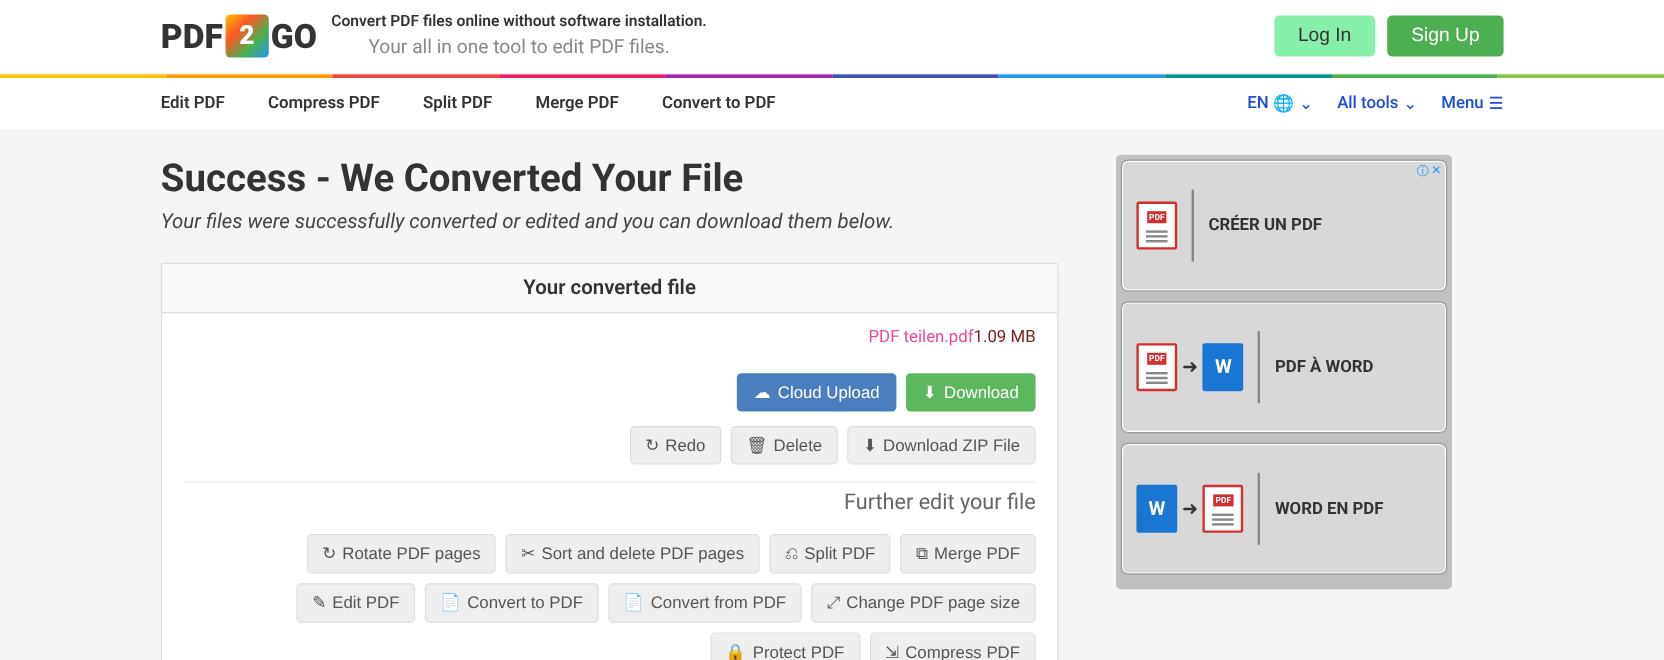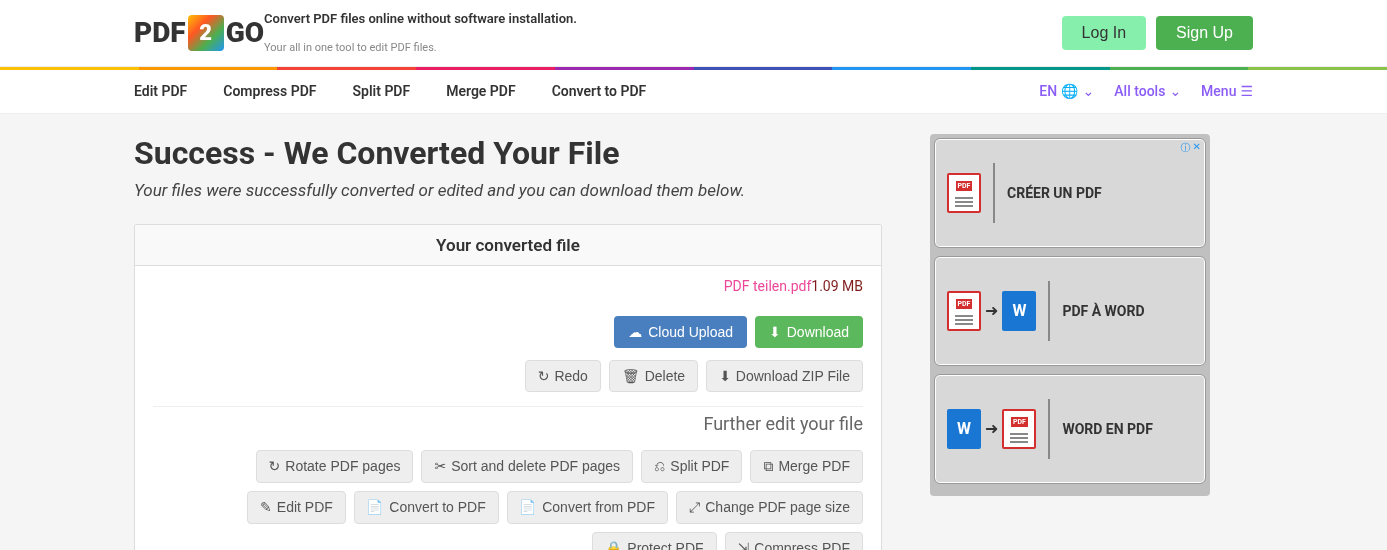--- a/index.html
+++ b/index.html
@@ -1,36 +1,36 @@
 <!DOCTYPE html>
 <html><head>
   <meta charset="utf-8">
   <style>
     * { margin: 0; padding: 0; box-sizing: border-box; }
     body { font-family: -apple-system, BlinkMacSystemFont, "Segoe UI", Roboto, sans-serif; background: #f5f5f5; color: #333; }
     
     .header { background: #fff; display: flex; align-items: center; padding: 10px 134px; border-bottom: 1px solid #eee; }
-    .logo { display: flex; align-items: center; gap: 0; }
+    .logo { display: flex; align-items: center; gap: 12px; text-align: center; }
     .logo-img { font-size: 28px; font-weight: 900; color: #333; display: flex; align-items: center; }
     .logo-square { display: inline-flex; width: 36px; height: 36px; background: linear-gradient(135deg, #FFC107 0%, #FF5722 33%, #4CAF50 66%, #2196F3 100%); border-radius: 4px; align-items: center; justify-content: center; color: #fff; font-weight: 900; font-size: 22px; margin: 0 2px; }
     .tagline { font-size: 13px; color: #333; line-height: 1.4; }
     .tagline .main { font-weight: 600; }
-    .tagline .sub { color: #888; font-size: 11px; margin-top: 12px; }
+    .tagline .sub { color: #888; font-size: 16px; }
     .header-actions { margin-left: auto; display: flex; gap: 10px; }
     .btn { padding: 8px 20px; border-radius: 4px; border: none; font-size: 16px; cursor: pointer; }
     .btn-login { background: #86efac; color: #333; }
     .btn-signup { background: #4CAF50; color: #fff; }
     
     .rainbow-bar { height: 3px; display: flex; }
     .rainbow-bar > div { flex: 1; }
     
     .nav { background: #fff; padding: 0 134px; display: flex; align-items: center; border-bottom: 1px solid #eee; height: 44px; }
     .nav-links { display: flex; gap: 36px; }
     .nav-link { font-size: 14px; font-weight: 600; color: #333; text-decoration: none; padding: 12px 0; }
-    .nav-right { margin-left: auto; display: flex; gap: 20px; align-items: flex-start; font-size: 14px; color: #8b5cf6; font-weight: 500; }
+    .nav-right { margin-left: auto; display: flex; gap: 20px; align-items: flex-start; font-size: 14px; color: #1d4ed8; font-weight: 500; }
     .nav-right-item { display: flex; align-items: center; gap: 4px; cursor: pointer; }
     
     .container { padding: 20px 134px; display: flex; gap: 48px; align-items: flex-start; }
     .main { flex: 1; max-width: 748px; }
     
     h1 { font-size: 32px; font-weight: 700; margin-bottom: 8px; color: #333; }
     .subtitle { font-size: 17px; color: #444; margin-bottom: 24px; font-style: italic; }
     
     .card { background: #fff; border: 1px solid #ddd; border-radius: 2px; }
     .card-header { text-align: center; padding: 10px; font-size: 17px; font-weight: 600; border-bottom: 1px solid #ddd; background:#f9f9f9; }

